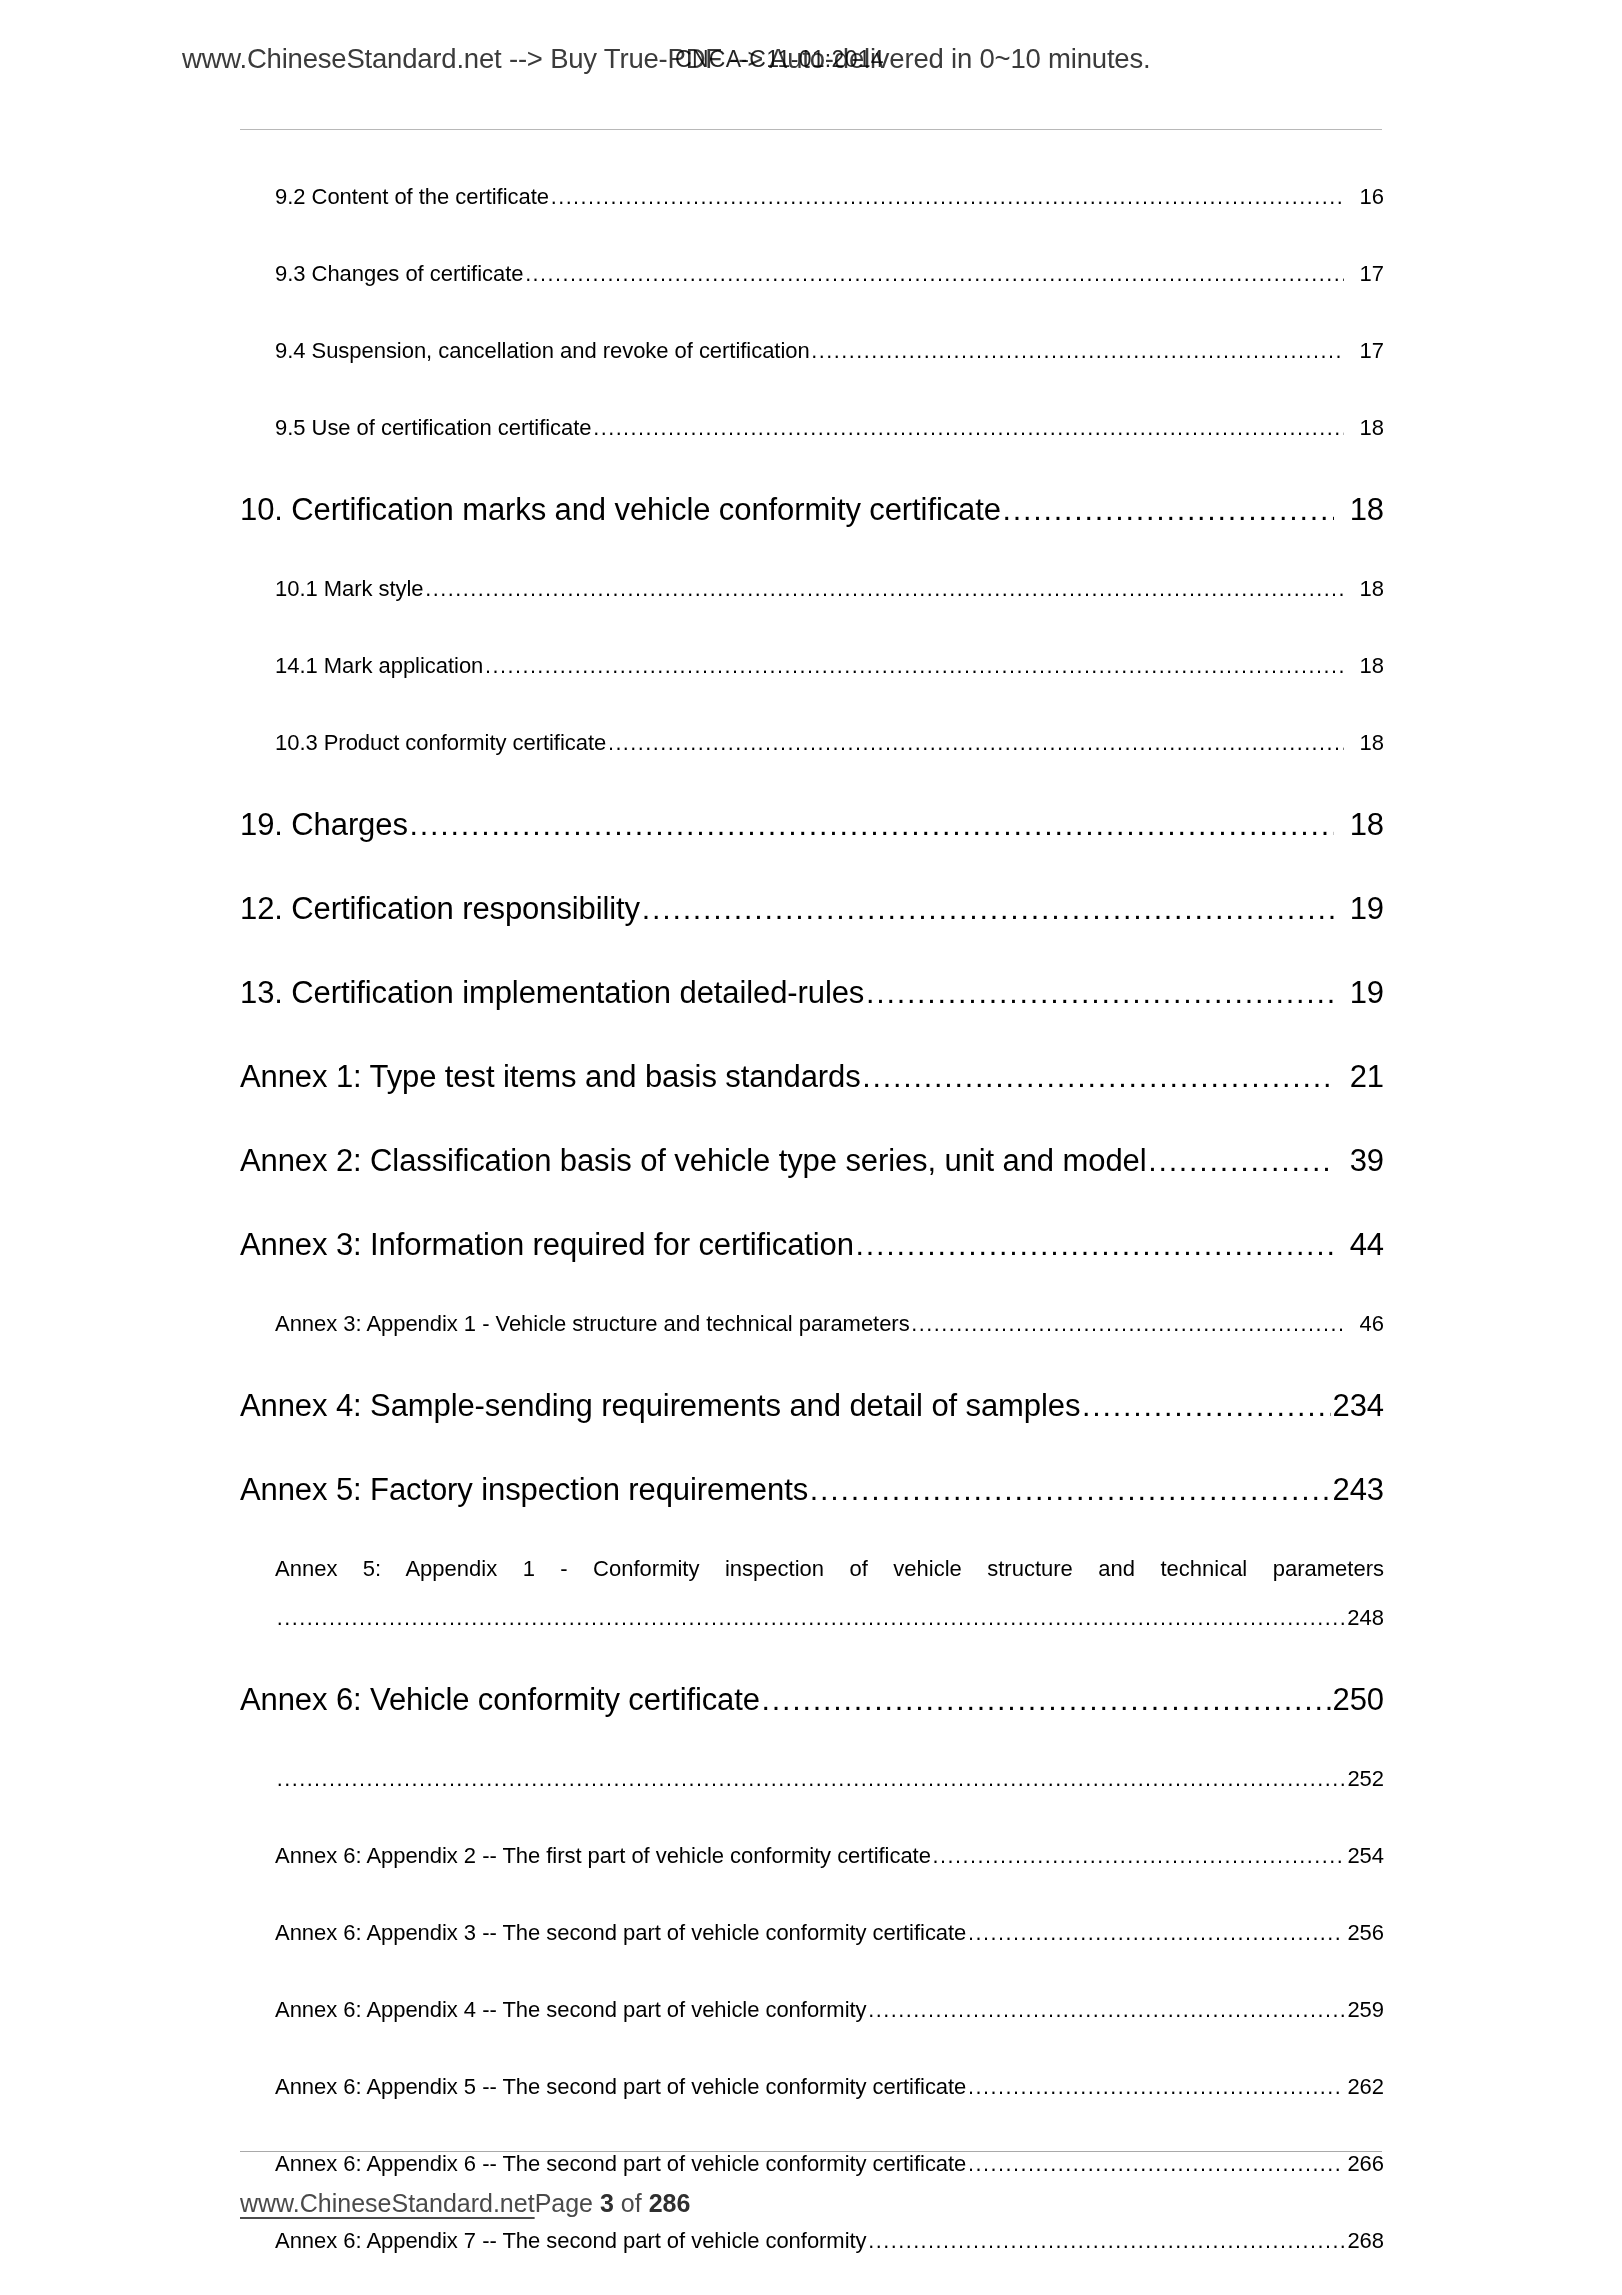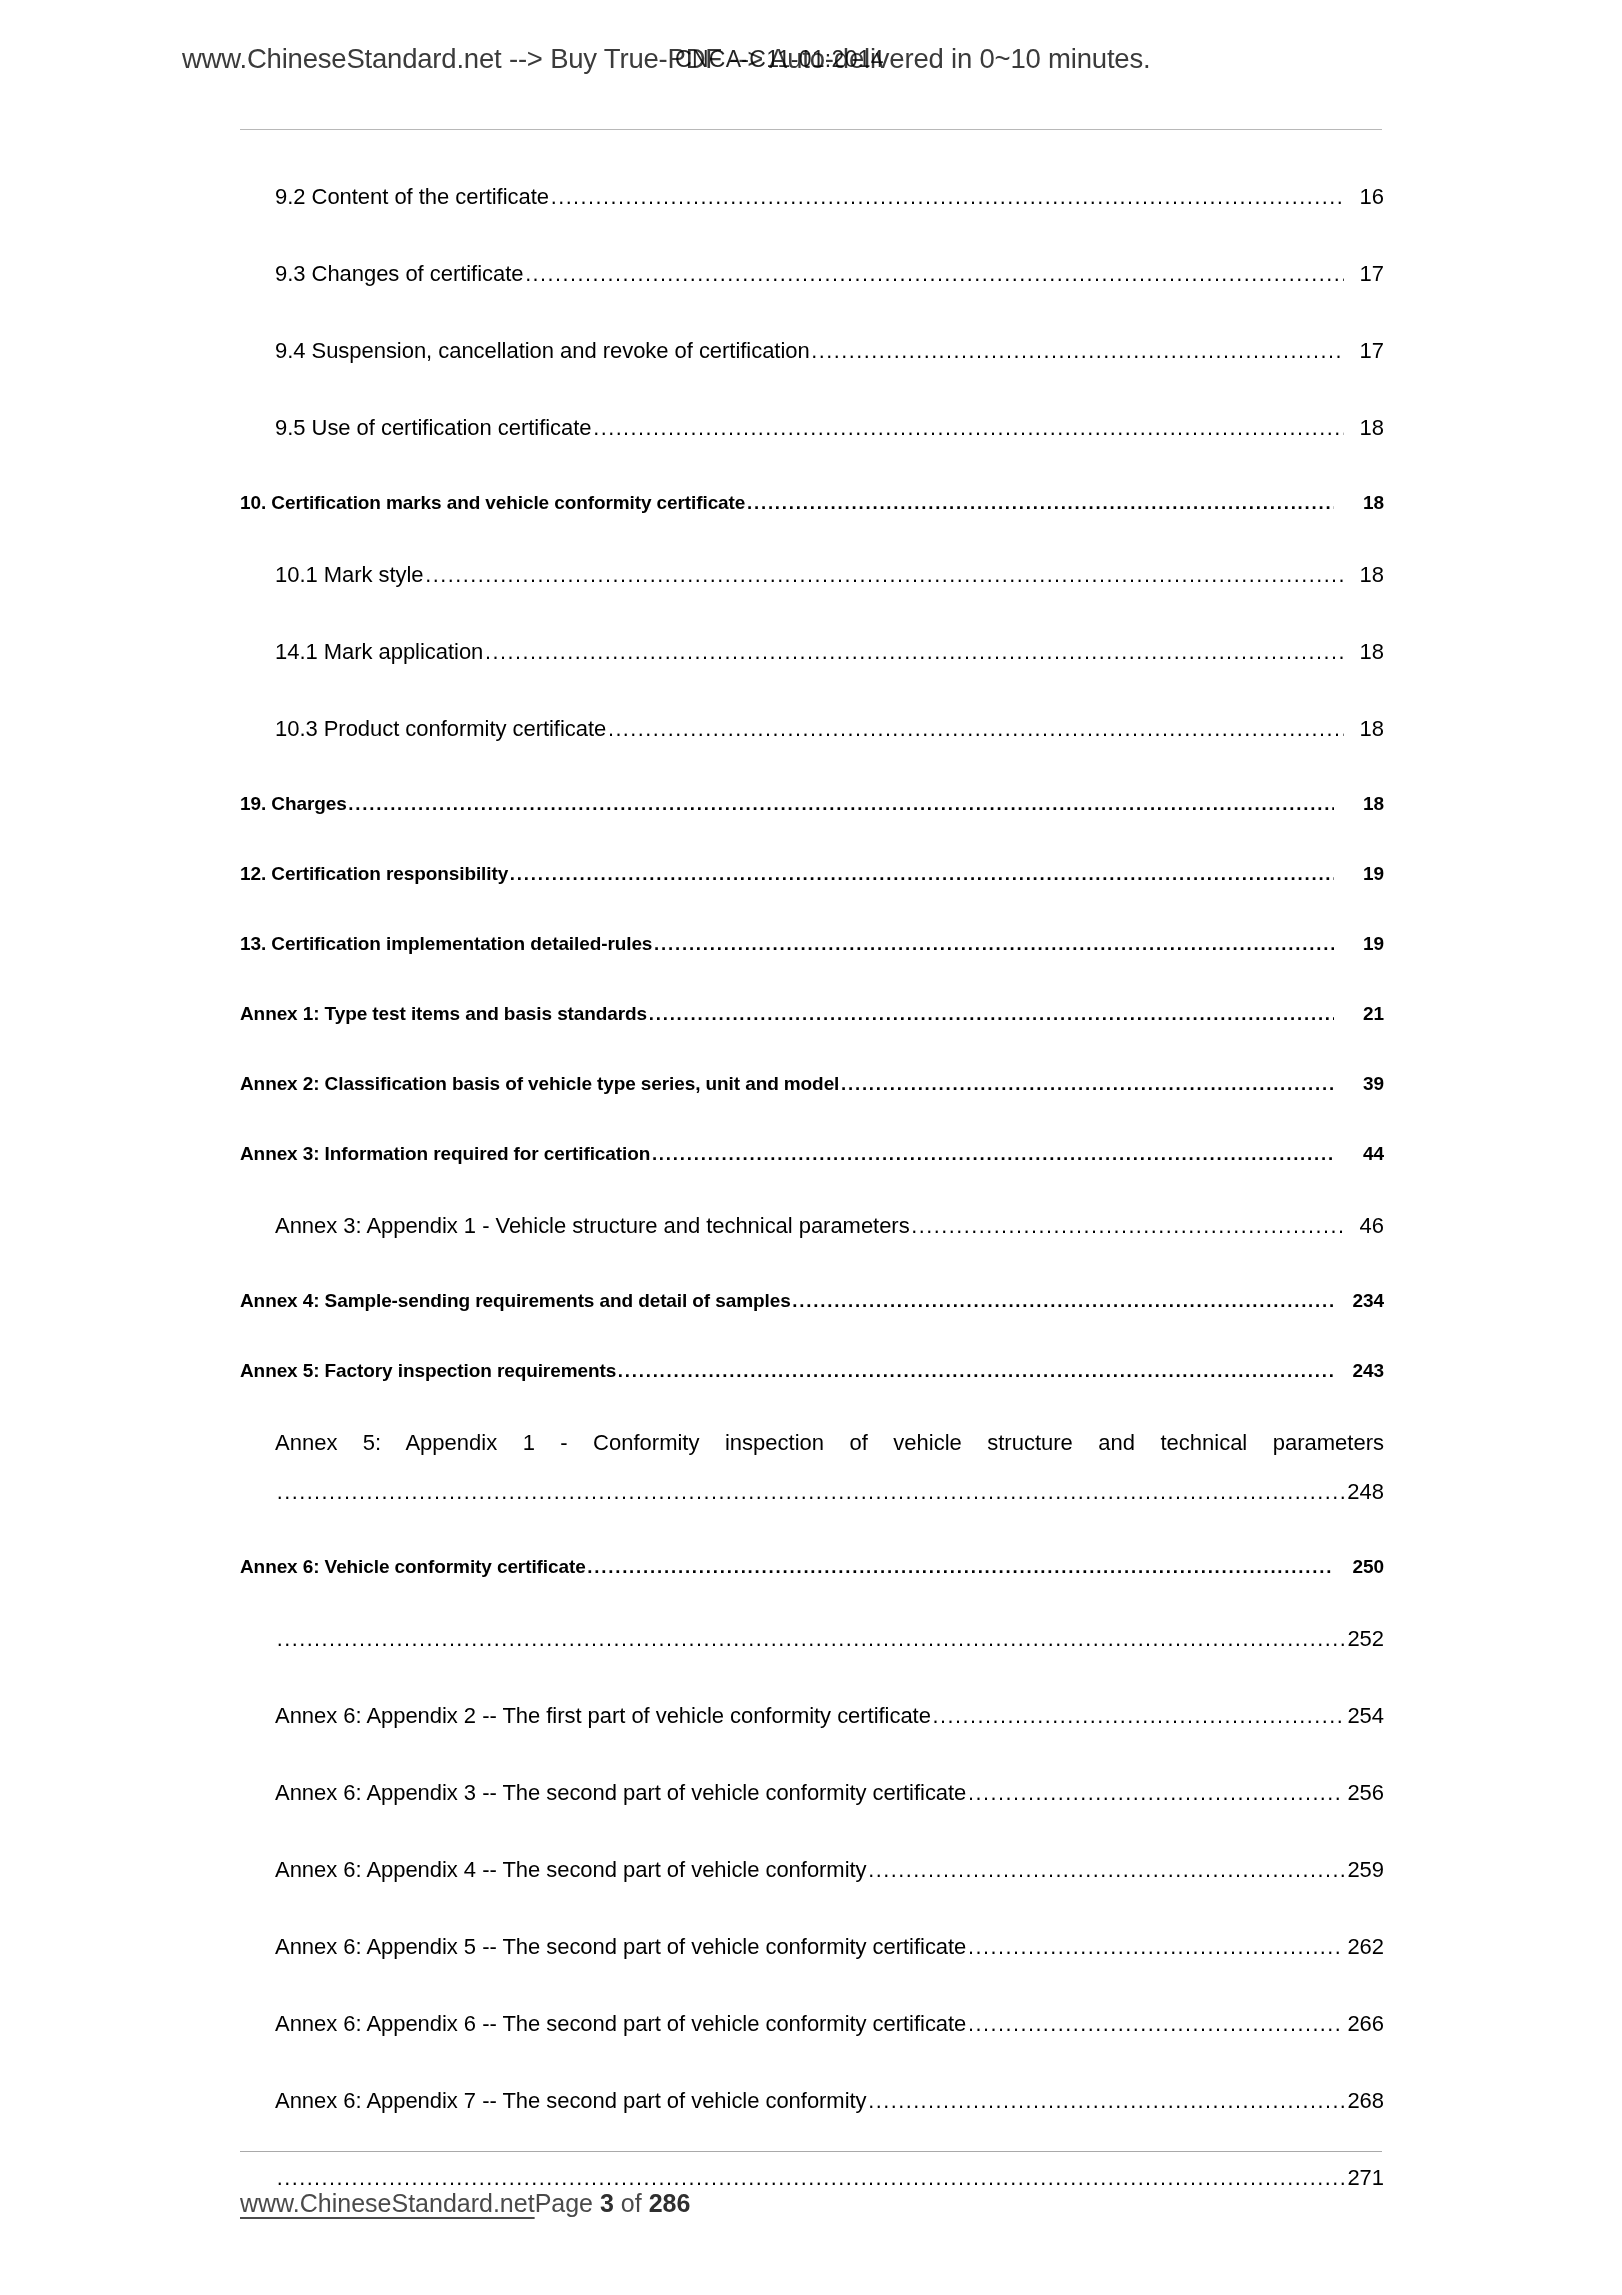--- a/index.html
+++ b/index.html
@@ -90,22 +90,22 @@
     color: #000;
   }
   .toc-page {
     flex: 0 0 auto;
     white-space: nowrap;
     text-align: right;
   }
 
   
   .lvl1 {
-    font-size: 19px;
-    font-weight: bold;
+    font-size: 31px;
+    font-weight: normal;
     padding: 0 0 0 0;
     margin-bottom: 48px;
     letter-spacing: -0.1px;
   }
   .lvl1 .toc-dots { letter-spacing: 1.8px; }
   .lvl1 .toc-page { min-width: 48px; }
 
   
   .lvl2 {
     font-size: 22px;

